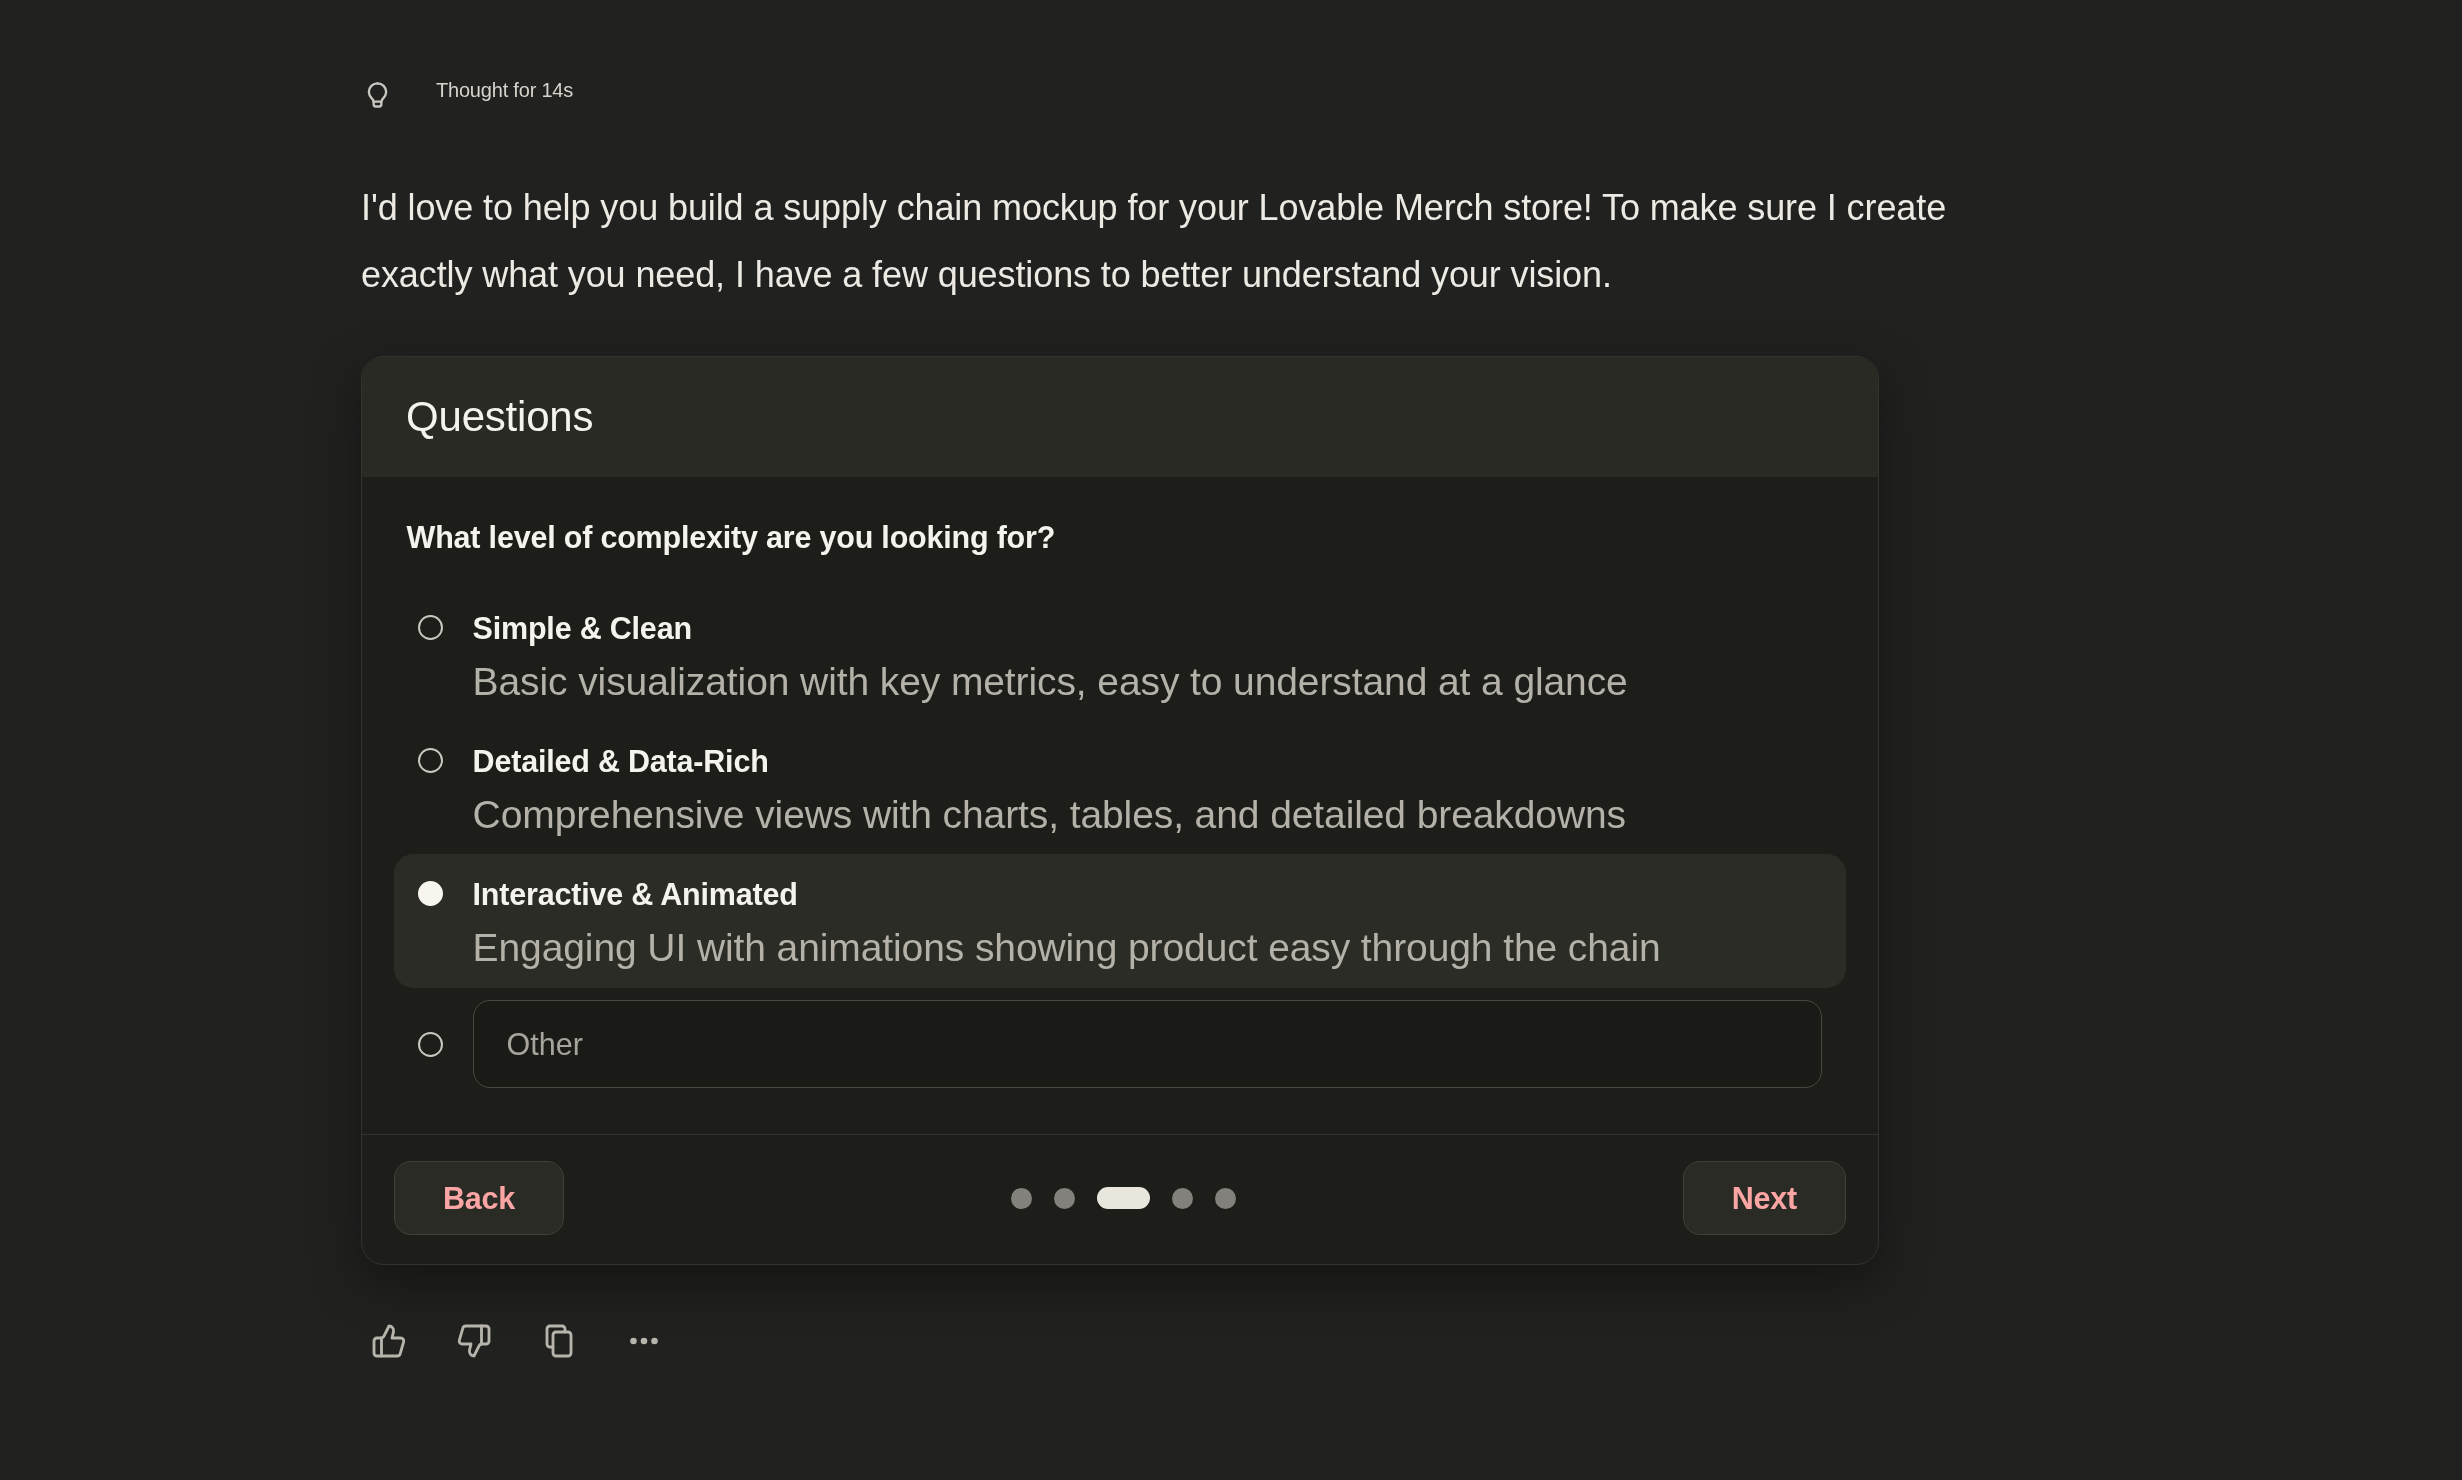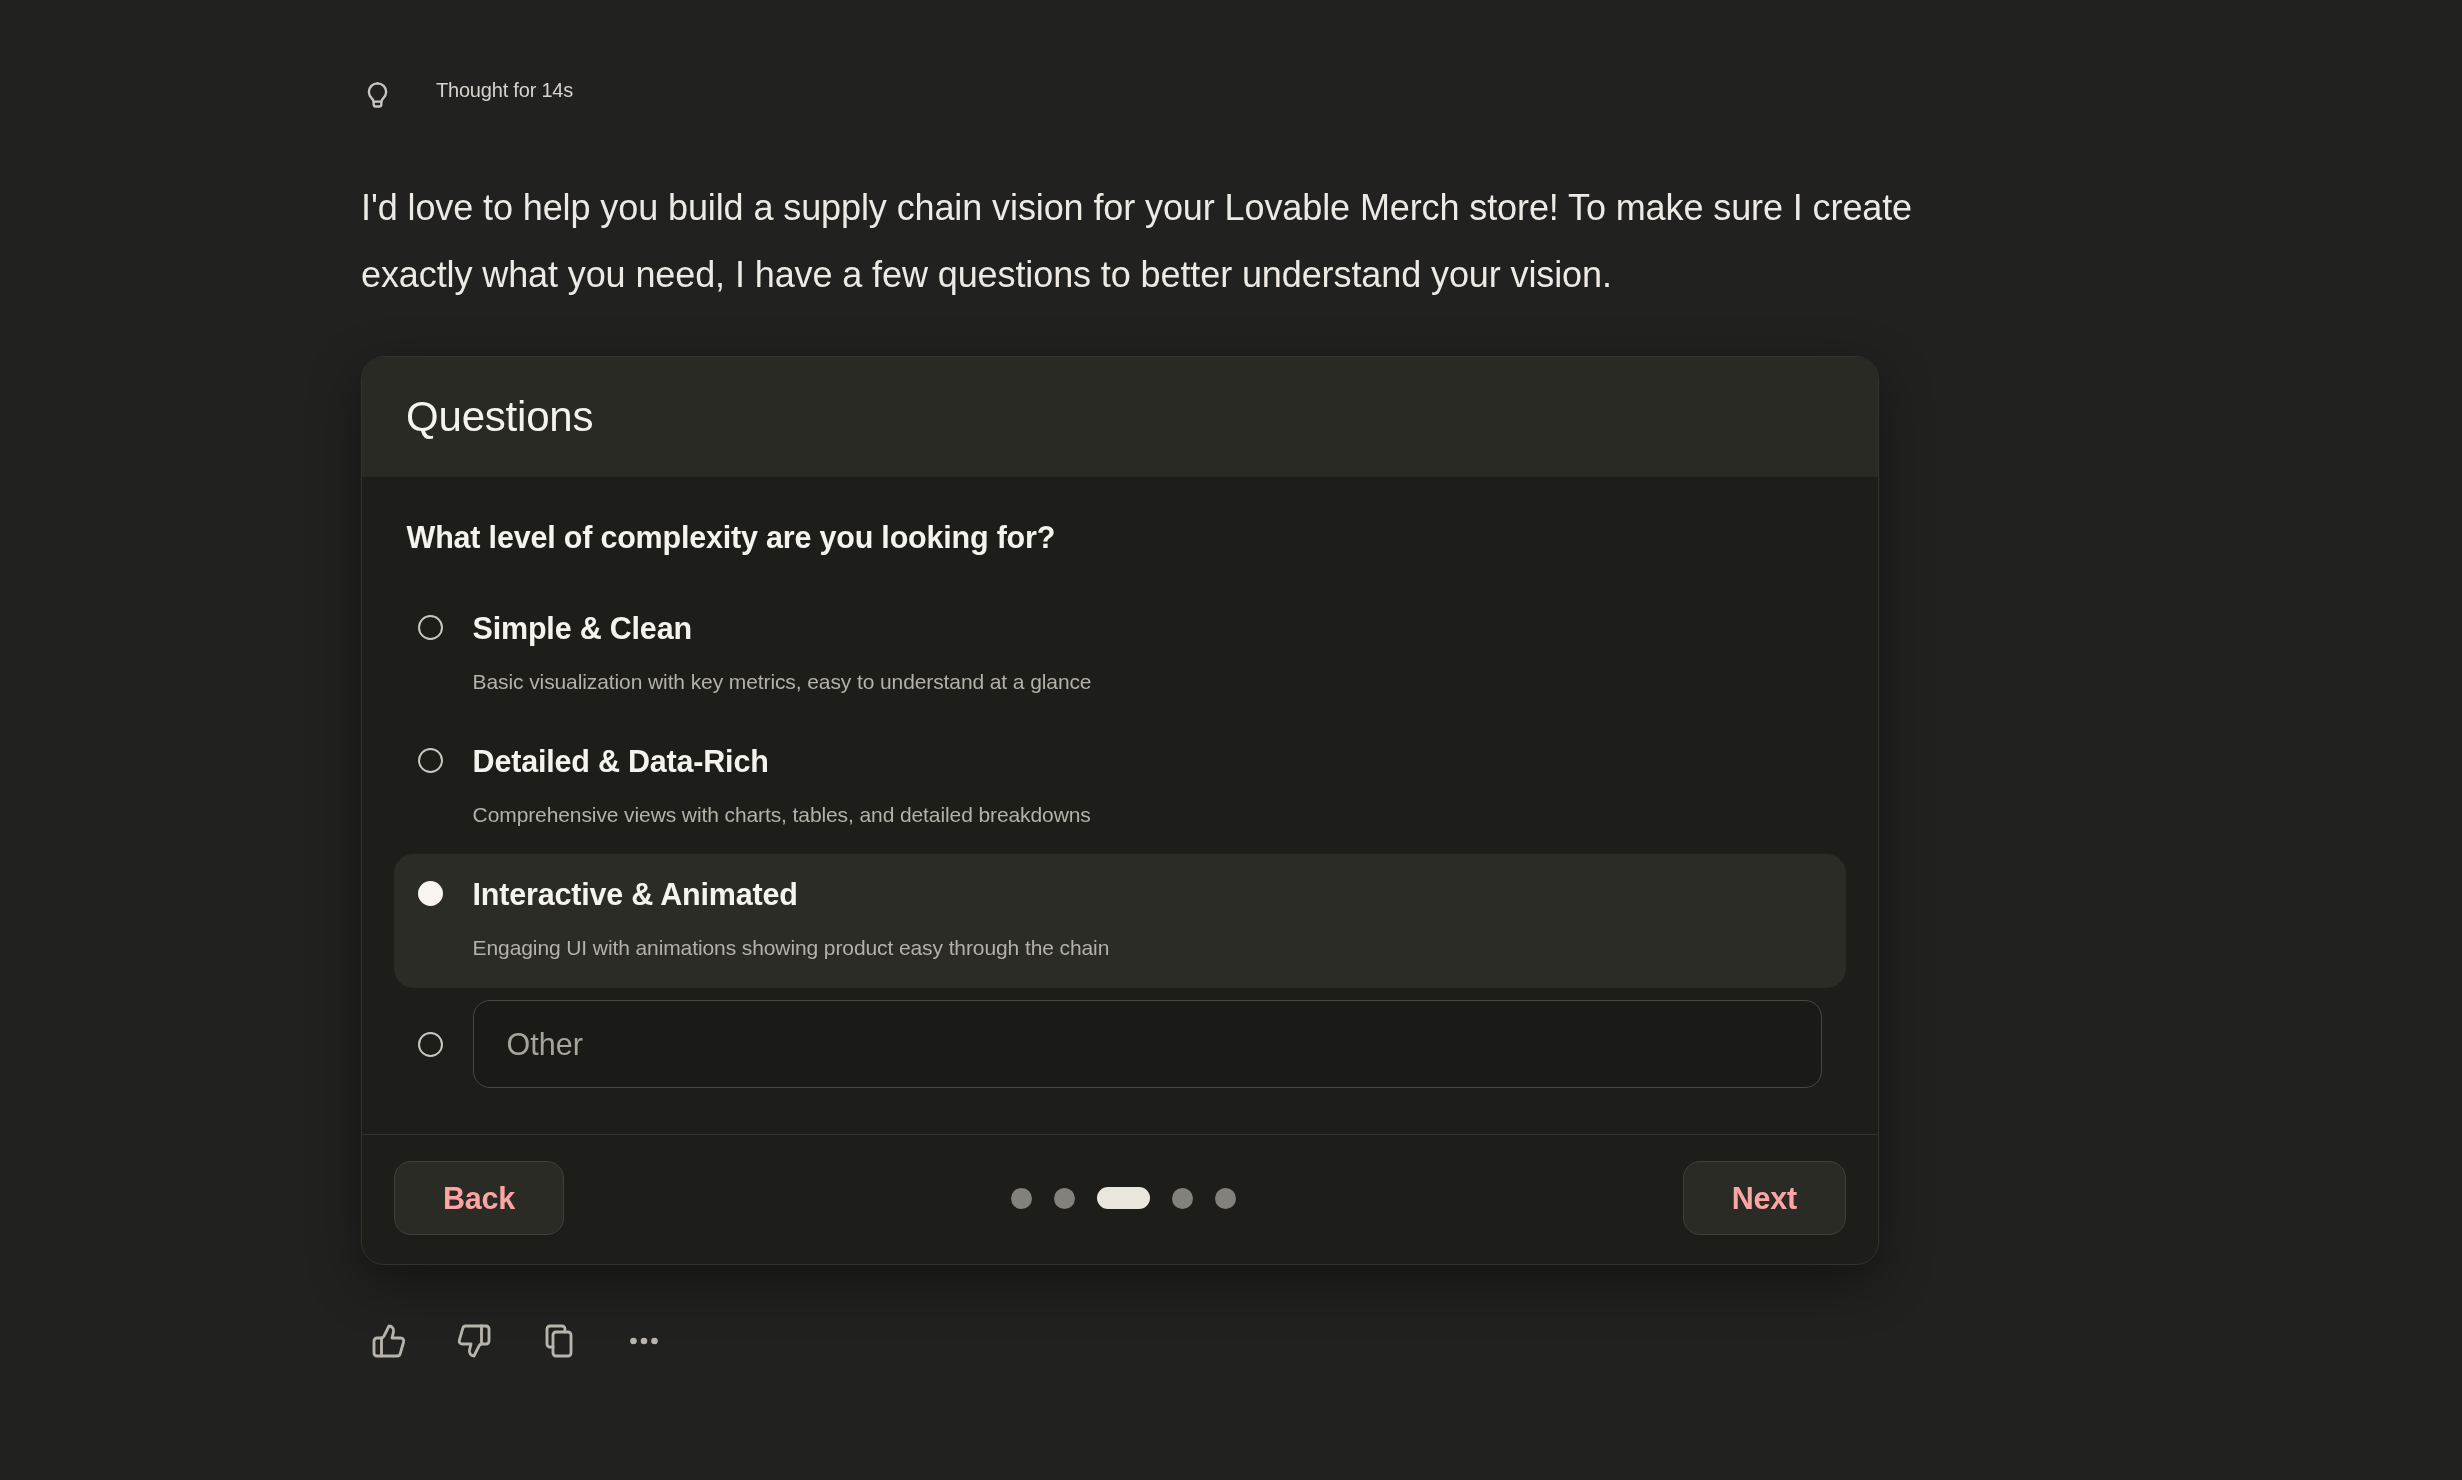--- a/index.html
+++ b/index.html
@@ -74,21 +74,21 @@
     flex:none;width:25px;height:25px;border-radius:50%;
     border:2.3px solid #c9c6bf;margin-top:14px;
   }
   .option-row.selected .radio{background:#f7f5ee;border-color:#f7f5ee;}
   .option-text{min-width:0;}
   .option-title{
     font-size:30.5px;font-weight:700;line-height:54px;letter-spacing:-0.2px;
     color:var(--text-primary,#f5f3ed);
   }
   .option-desc{
-    font-size:21px;font-weight:400;line-height:54px;letter-spacing:-0.1px;
+    font-size:39px;font-weight:400;line-height:54px;letter-spacing:-0.1px;
     color:var(--text-secondary,#b3b1a8);
   }
   .option-row.other{align-items:center;}
   .option-row.other .radio{margin-top:0;}
   .other-input{
     flex:1;height:88px;
     background:#1a1a17;
     border:1.7px solid #49473f;border-radius:17px;
     padding:0 33px;
     font-size:30.5px;color:var(--text-primary,#f5f3ed);
@@ -129,21 +129,21 @@
 <div class="thought-row">
   <svg width="33" height="33" viewBox="0 0 24 24" fill="none" stroke="#c9c6bf" stroke-width="1.7" stroke-linecap="round" stroke-linejoin="round">
     <path d="M12 3.2a6.3 6.3 0 0 0-6.3 6.3c0 2.3 1.2 3.6 2.3 4.8.6.6 1 1.4 1.2 2.2"></path>
     <path d="M12 3.2a6.3 6.3 0 0 1 6.3 6.3c0 2.3-1.2 3.6-2.3 4.8-.6.6-1 1.4-1.2 2.2"></path>
     <path d="M9.2 16.5h5.6v2.1a1.4 1.4 0 0 1-1.4 1.4h-2.8a1.4 1.4 0 0 1-1.4-1.4z"></path>
   </svg>
   <span>Thought for 14s</span>
 </div>
 
 <div class="message">
-  <span>I'd love to help you build a supply chain vision for your Lovable Merch store! To make sure I create</span><br>
+  <span>I'd love to help you build a supply chain mockup for your Lovable Merch store! To make sure I create</span><br>
   <span>exactly what you need, I have a few questions to better understand your vision.</span>
 </div>
 
 <section class="card">
   <header class="card-header">
     <h2 class="card-title">Questions</h2>
   </header>
 
   <div class="card-body">
     <h3 class="question">What level of complexity are you looking for?</h3>

